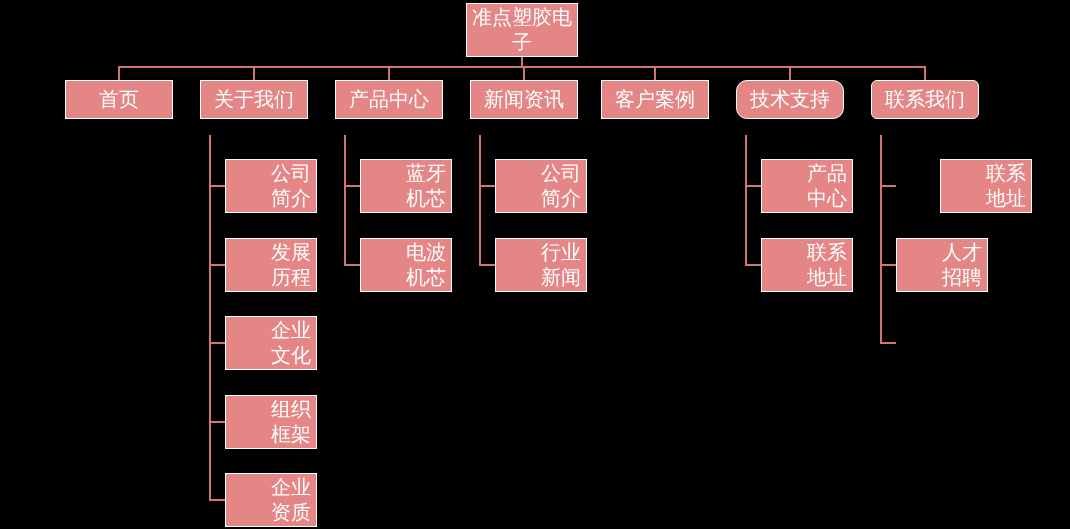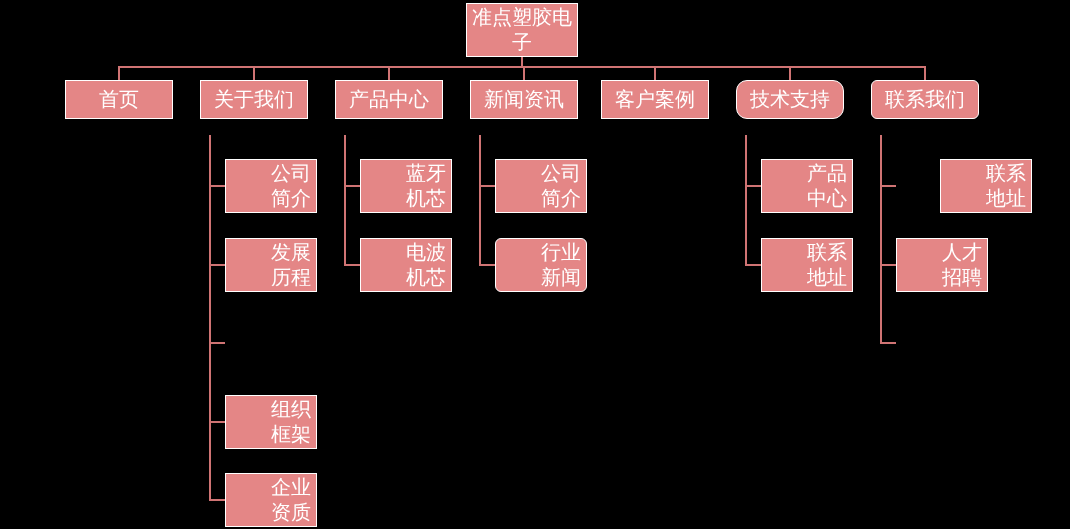--- a/index.html
+++ b/index.html
@@ -76,28 +76,29 @@
   <div class="node l1" style="left:65px;">首页</div>
   <div class="node l1" style="left:200px;">关于我们</div>
   <div class="node l1" style="left:335px;">产品中心</div>
   <div class="node l1" style="left:470px;">新闻资讯</div>
   <div class="node l1" style="left:601px;">客户案例</div>
   <div class="node l1" style="left:736px;border-radius:11px;">技术支持</div>
   <div class="node l1" style="left:871px;border-radius:6px;">联系我们</div>
 
   <div class="node l2" style="left:225px;top:159px;">公司简介</div>
   <div class="node l2" style="left:225px;top:238px;">发展历程</div>
+  <div class="node l2" style="left:225px;top:316px;">企业文化</div>
   <div class="node l2" style="left:225px;top:395px;">组织框架</div>
   <div class="node l2" style="left:225px;top:473px;">企业资质</div>
 
   <div class="node l2" style="left:360px;top:159px;">蓝牙机芯</div>
   <div class="node l2" style="left:360px;top:238px;">电波机芯</div>
 
   <div class="node l2" style="left:495px;top:159px;">公司简介</div>
-  <div class="node l2" style="left:495px;top:238px;border-radius:6px;">行业新闻</div>
+  <div class="node l2" style="left:495px;top:238px;">行业新闻</div>
 
   <div class="node l2" style="left:761px;top:159px;">产品中心</div>
   <div class="node l2" style="left:761px;top:238px;">联系地址</div>
 
   <div class="node l2" style="left:940px;top:159px;">联系地址</div>
   <div class="node l2" style="left:896px;top:238px;">人才招聘</div>
 
 </div>
 
 </body></html>

